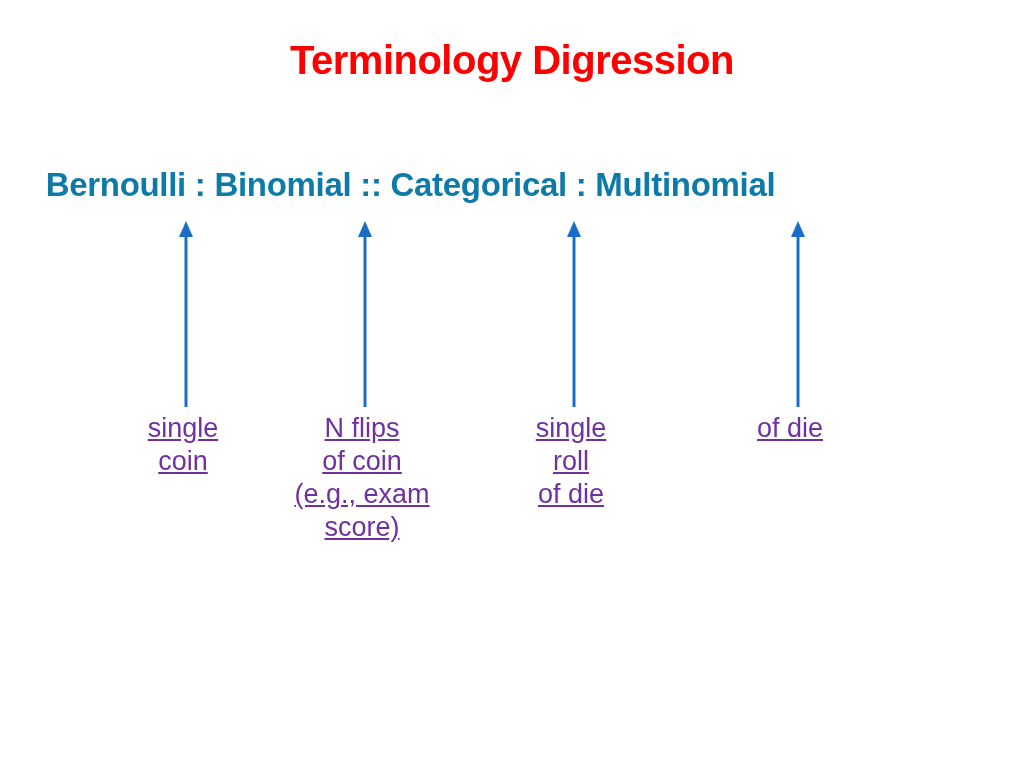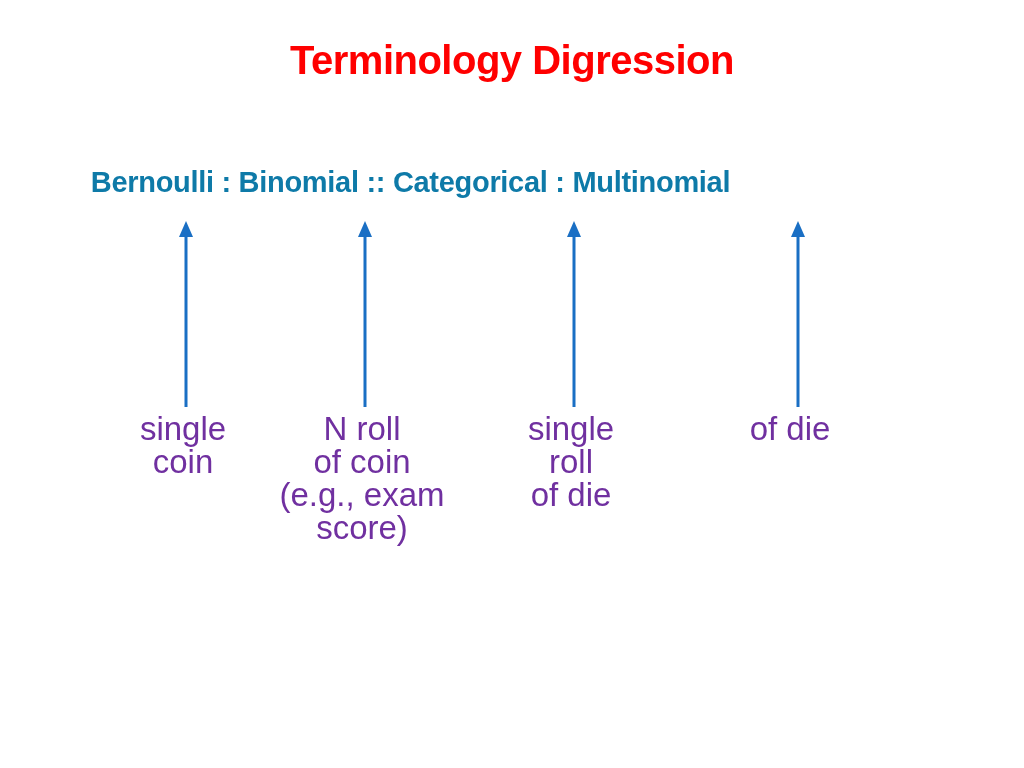--- a/index.html
+++ b/index.html
@@ -1,23 +1,23 @@
 <!DOCTYPE html>
 <html><head>
   <meta charset="utf-8">
   <style>
     html, body { margin: 0; padding: 0; }
     body { width: 1024px; height: 768px; background: #ffffff; position: relative; overflow: hidden; }
     .title { position: absolute; left: 0; top: 38px; width: 1024px; text-align: center;
       font-family: "Liberation Sans", sans-serif; font-weight: bold; font-size: 40px; color: #ff0000; letter-spacing: -0.5px; }
     .analogy { position: absolute; left: 0; top: 166px; width: 821px; text-align: center;
-      font-family: "Liberation Sans", sans-serif; font-weight: bold; font-size: 29px; color: #0e7aa8; letter-spacing: -0.3px; }
+      font-family: "Liberation Sans", sans-serif; font-weight: bold; font-size: 33px; color: #0e7aa8; letter-spacing: -0.3px; }
     .arrow { position: absolute; top: 221px; height: 186px; width: 16px; }
     .label { position: absolute; top: 412px; width: 200px; text-align: center;
-      font-family: "Liberation Sans", sans-serif; font-size: 33px; line-height: 33px; color: #7030a0; }
+      font-family: "Liberation Sans", sans-serif; font-size: 27px; line-height: 33px; color: #7030a0; text-decoration: underline; }
     .label span { display: block; }
   </style>
 </head>
 <body>
 
 <div class="title">Terminology Digression</div>
 <div class="analogy">Bernoulli : Binomial :: Categorical : Multinomial</div>
 
 <svg class="arrow" style="left:178px" viewBox="0 0 16 186">
     <polygon points="8,0 1,16 15,16" fill="#1a6fc4"></polygon>
@@ -34,21 +34,21 @@
 <svg class="arrow" style="left:790px" viewBox="0 0 16 186">
     <polygon points="8,0 1,16 15,16" fill="#1a6fc4"></polygon>
     <rect x="6.5" y="12" width="3" height="174" fill="#1a6fc4"></rect>
   </svg>
 
 <div class="label" style="left:83px">
   <span>single</span>
   <span>coin</span>
 </div>
 <div class="label" style="left:262px">
-  <span>N roll</span>
+  <span>N flips</span>
   <span>of coin</span>
   <span>(e.g., exam</span>
   <span>score)</span>
 </div>
 <div class="label" style="left:471px">
   <span>single</span>
   <span>roll</span>
   <span>of die</span>
 </div>
 <div class="label" style="left:690px">

